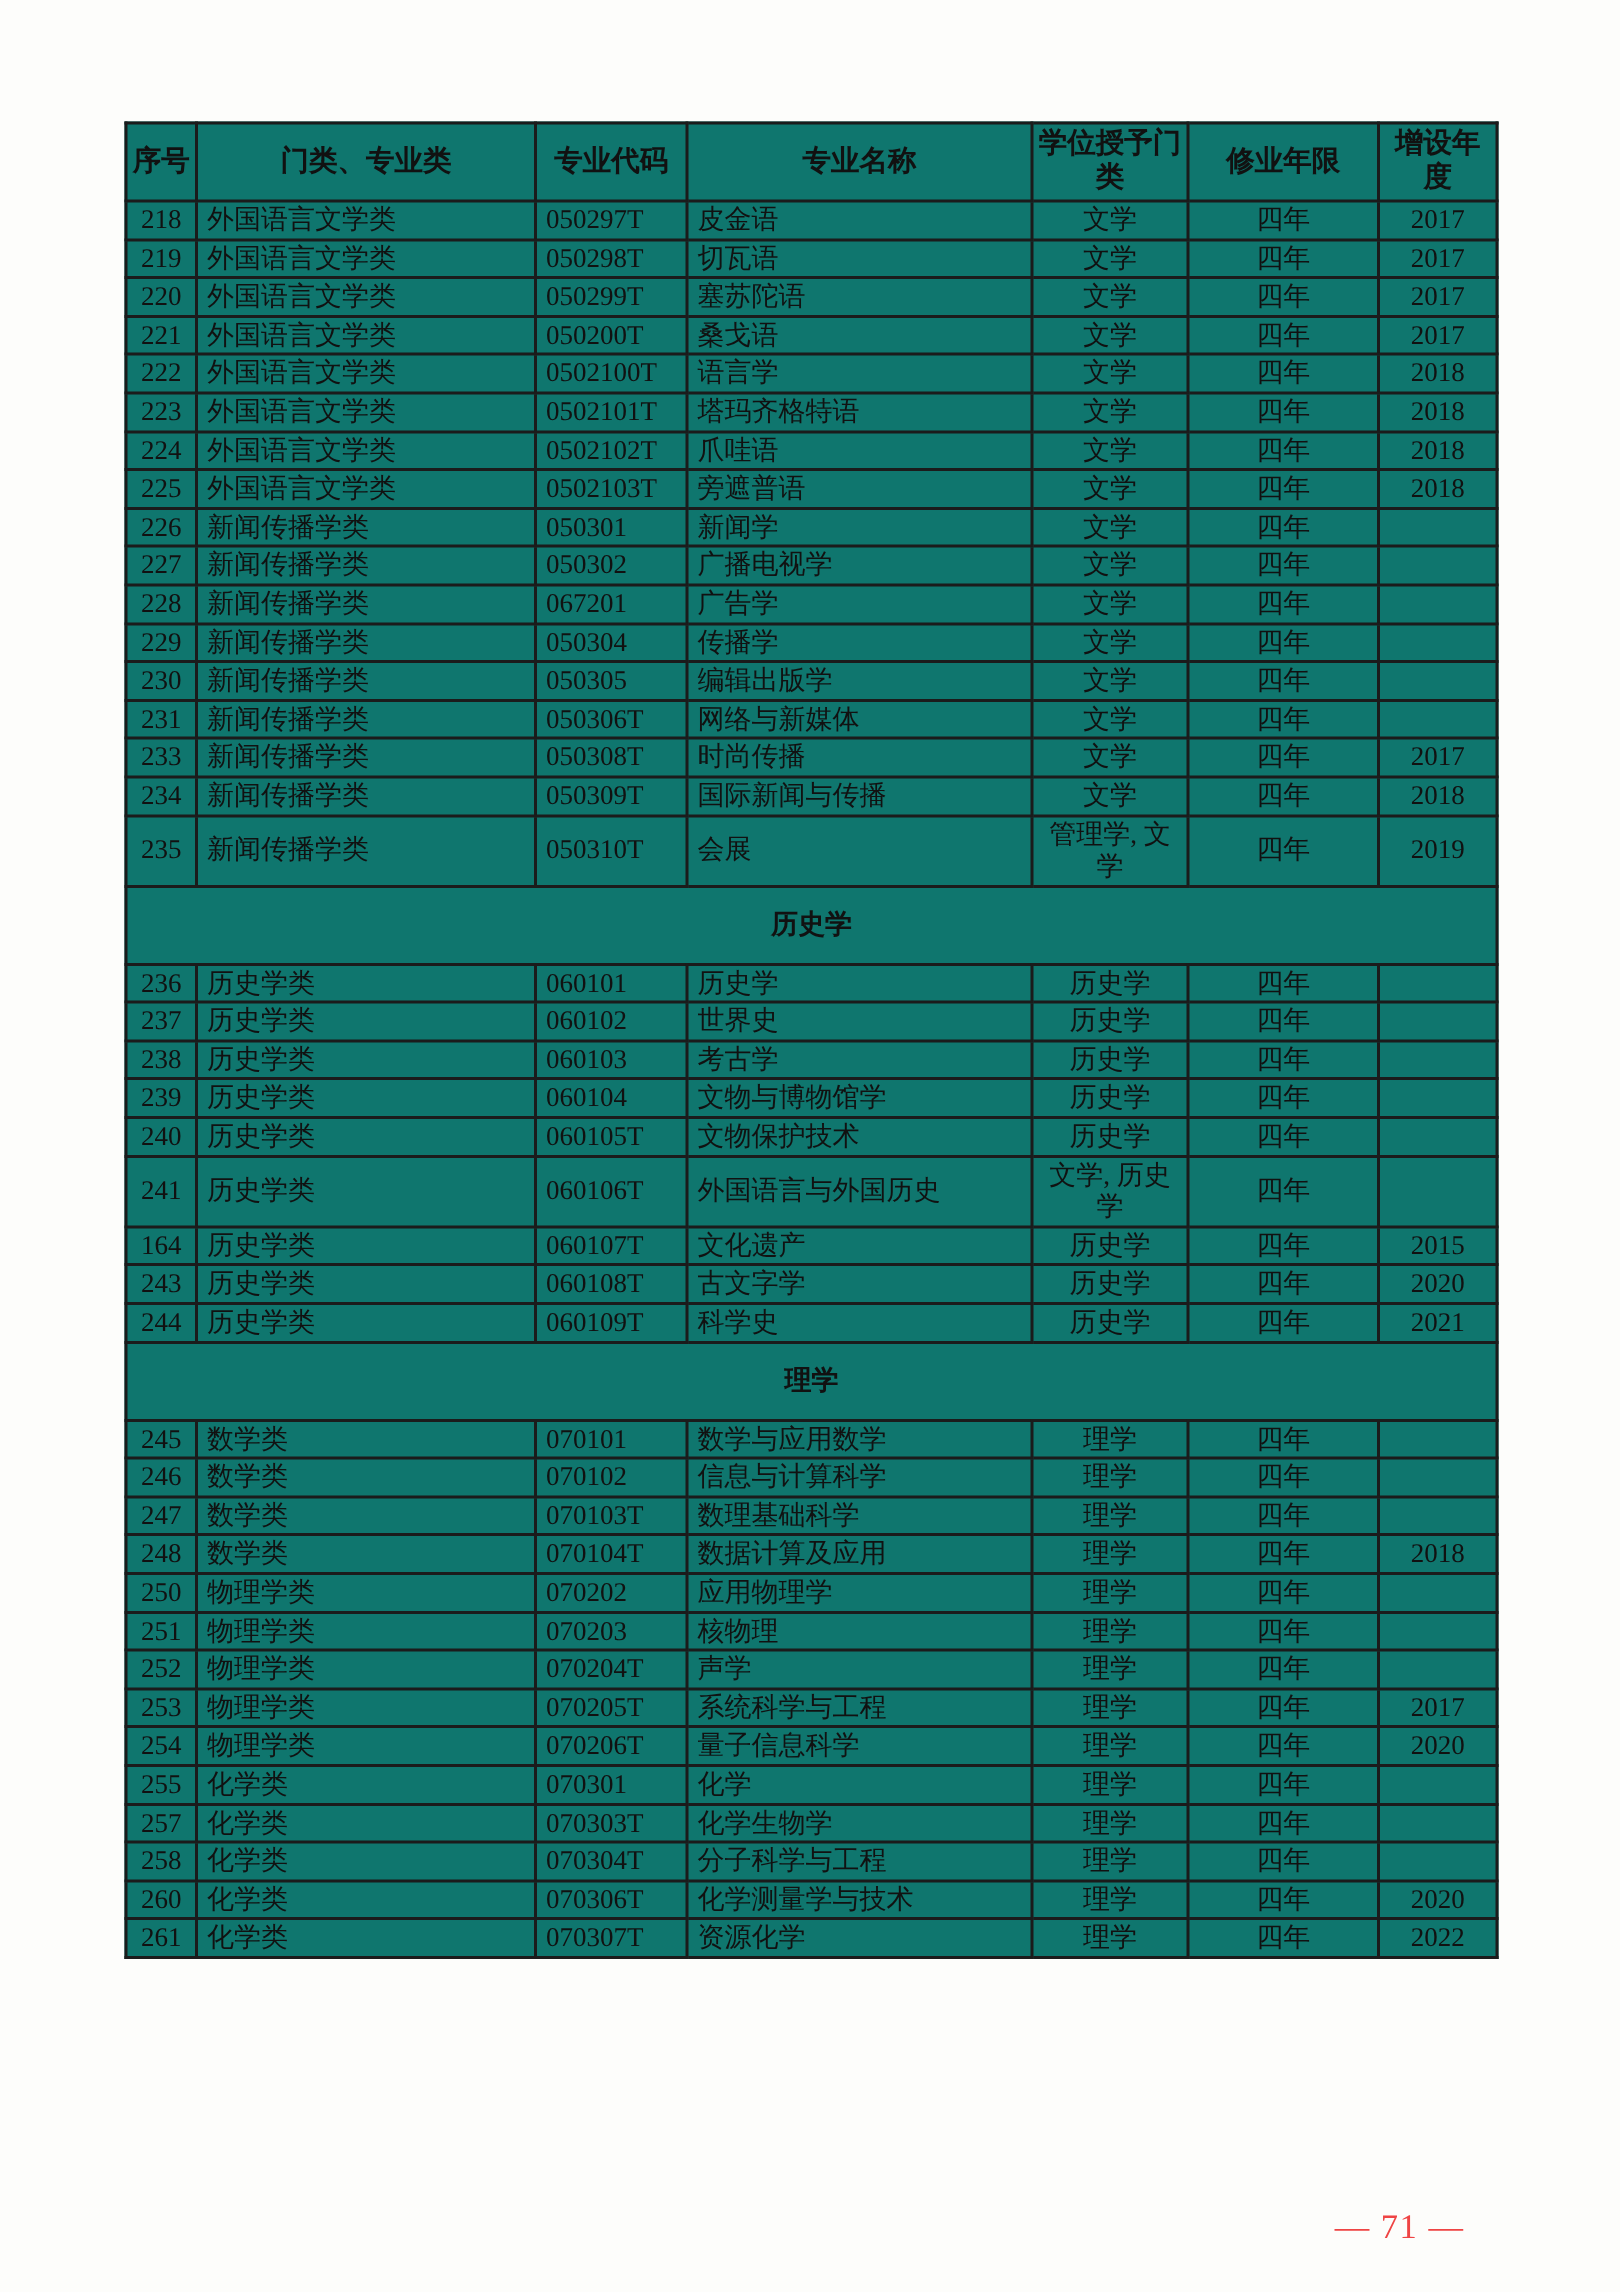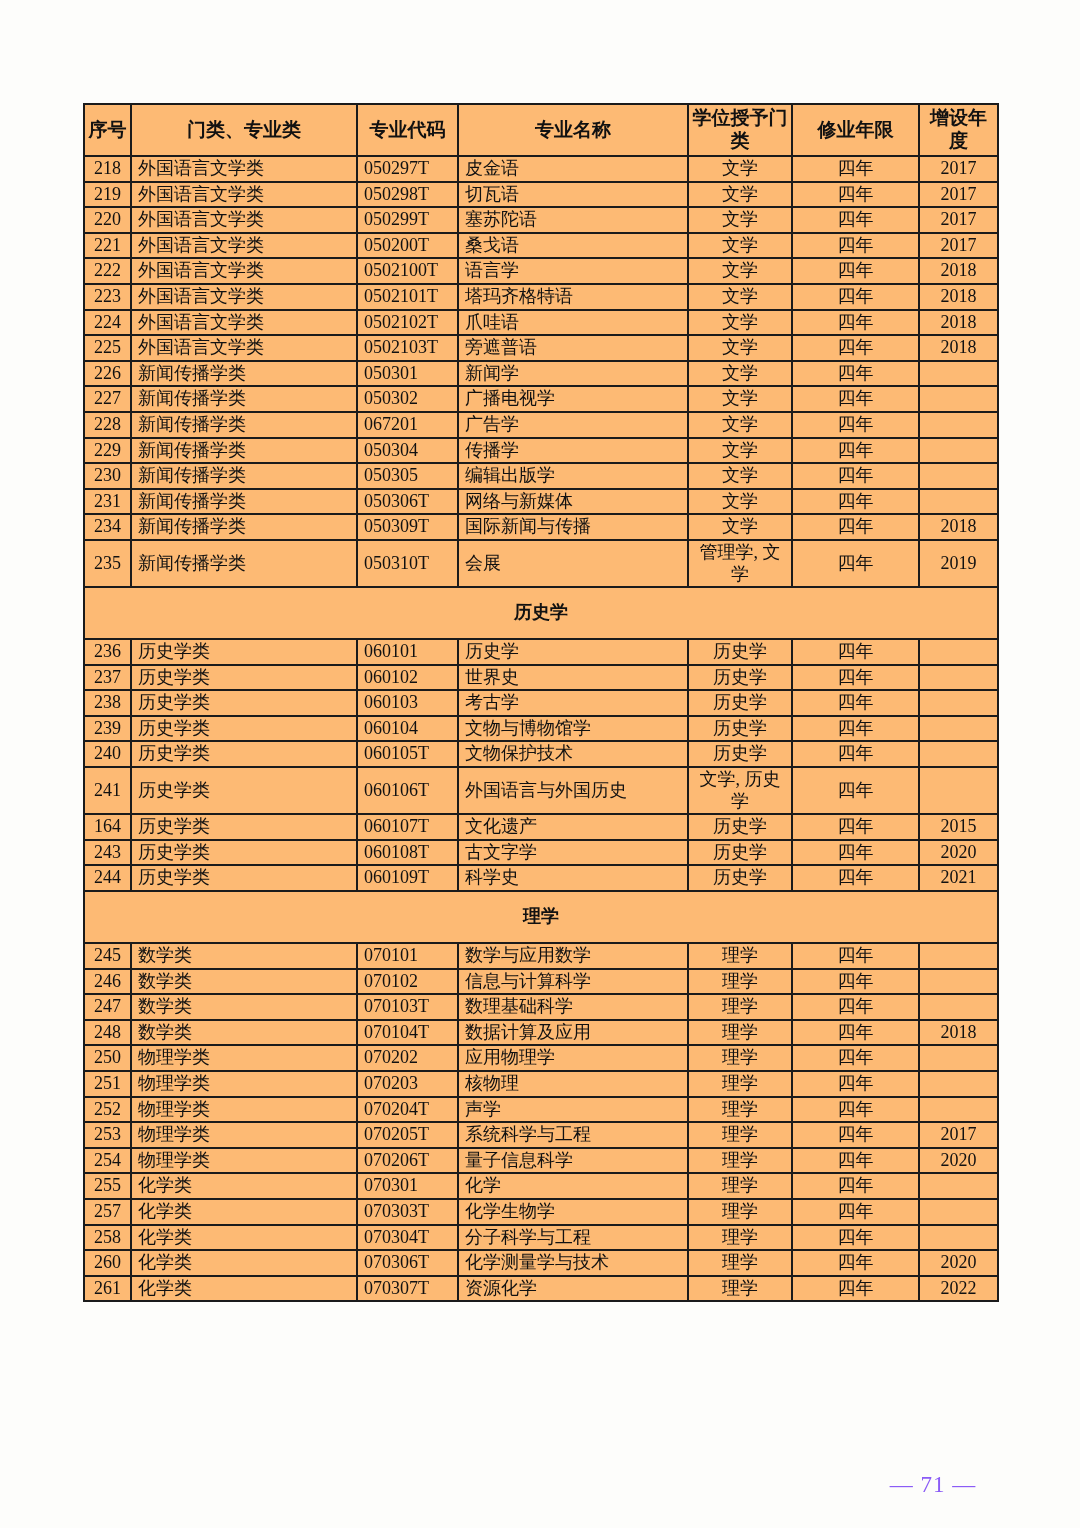--- a/index.html
+++ b/index.html
@@ -11,25 +11,25 @@
     height: 1528px;
     background: #fdfdfb;
     position: relative;
     font-family: "Liberation Serif", "DejaVu Serif", serif;
     color: #111;
     overflow: hidden;
   }
   .majors-table {
     position: absolute;
     left: 83px;
-    top: 103px;
+    top: 81px;
     width: 914px;
     border-collapse: collapse;
     table-layout: fixed;
-    background: #fdba74;
+    background: #0f766e;
   }
   .majors-table th,
   .majors-table td {
     border: 2px solid #1b1b1b;
     overflow: hidden;
   }
   .majors-table thead th {
     font-size: 19px;
     font-weight: bold;
     text-align: center;
@@ -61,21 +61,21 @@
     height: 48px !important;
     vertical-align: middle;
   }
   .page-number {
     position: absolute;
     left: 858px;
     top: 1472px;
     width: 150px;
     text-align: center;
     font-size: 23px;
-    color: #8b5cf6;
+    color: #ef4444;
     letter-spacing: 1px;
   }
 </style>
 </head>
 <body>
 
 <table class="majors-table">
   <colgroup>
     <col style="width:47px">
     <col style="width:226px">
@@ -217,20 +217,29 @@
       <tr>
         <td class="col-no">231</td>
         <td class="col-category">新闻传播学类</td>
         <td class="col-code">050306T</td>
         <td class="col-name">网络与新媒体</td>
         <td class="col-degree">文学</td>
         <td class="col-years">四年</td>
         <td class="col-year"></td>
       </tr>
       <tr>
+        <td class="col-no">233</td>
+        <td class="col-category">新闻传播学类</td>
+        <td class="col-code">050308T</td>
+        <td class="col-name">时尚传播</td>
+        <td class="col-degree">文学</td>
+        <td class="col-years">四年</td>
+        <td class="col-year">2017</td>
+      </tr>
+      <tr>
         <td class="col-no">234</td>
         <td class="col-category">新闻传播学类</td>
         <td class="col-code">050309T</td>
         <td class="col-name">国际新闻与传播</td>
         <td class="col-degree">文学</td>
         <td class="col-years">四年</td>
         <td class="col-year">2018</td>
       </tr>
       <tr>
         <td class="col-no">235</td>

